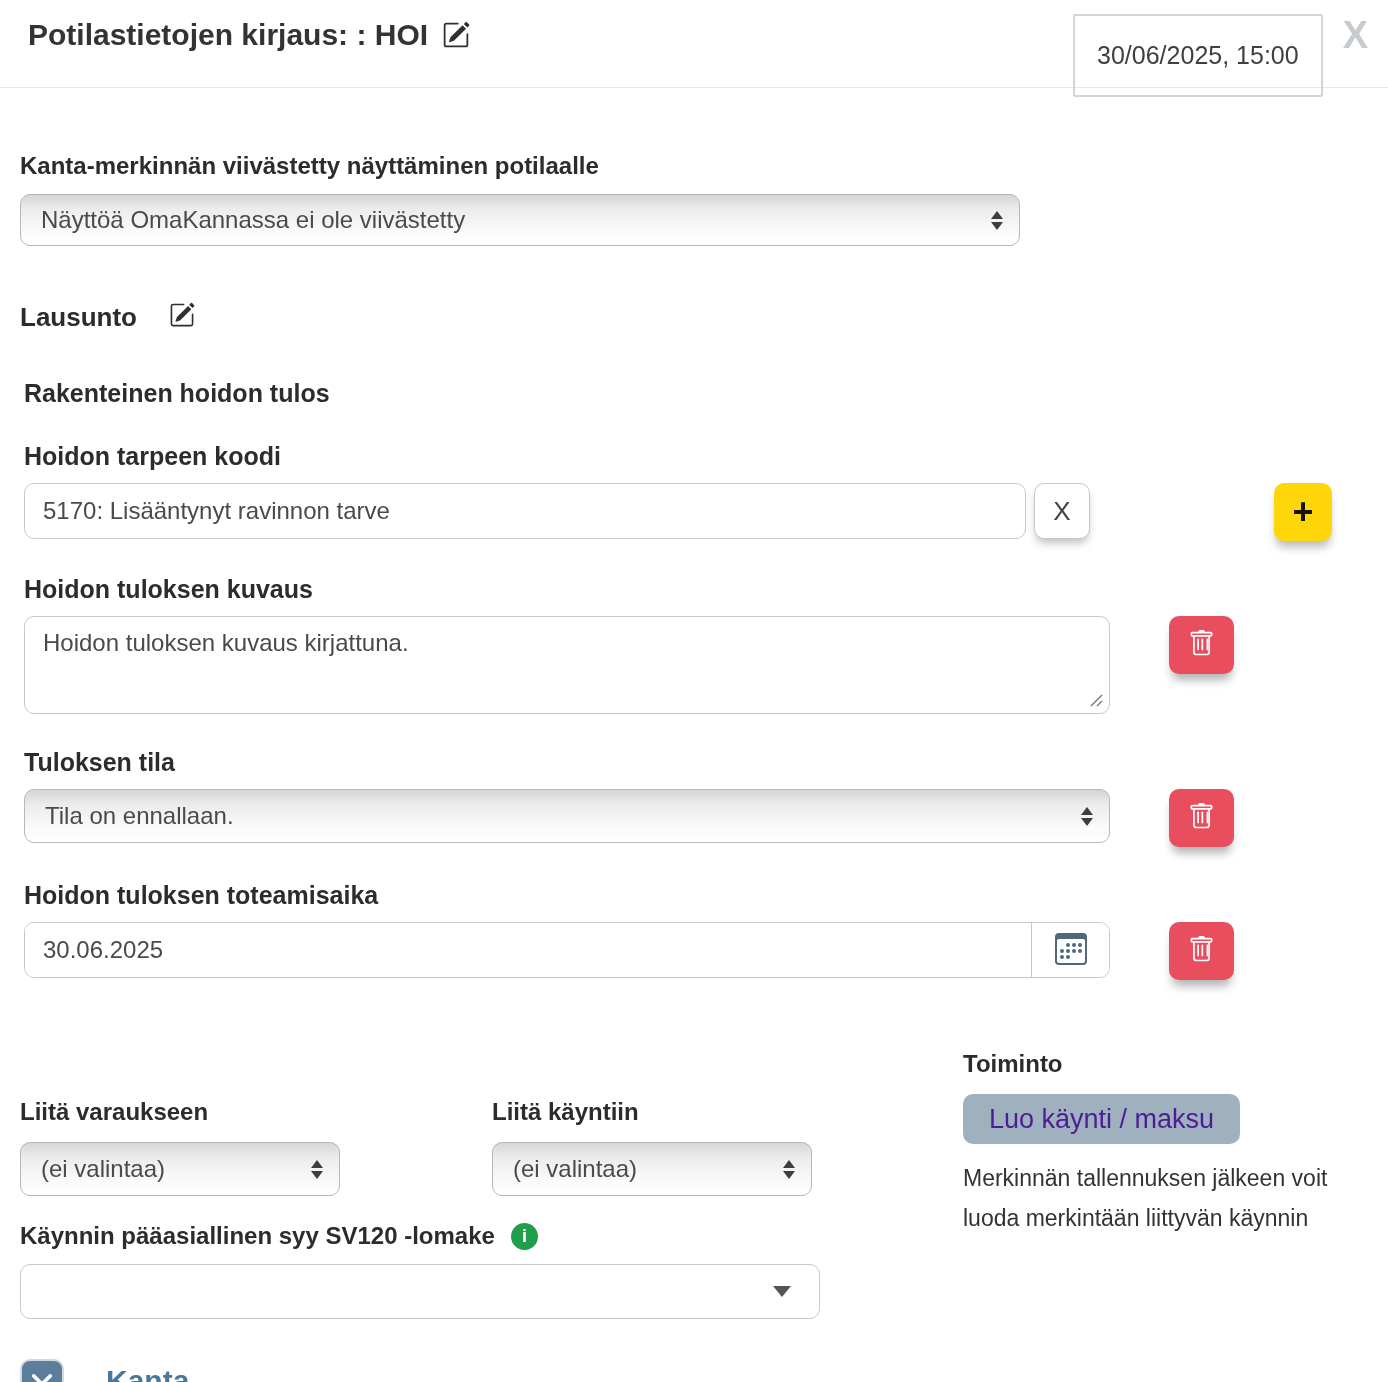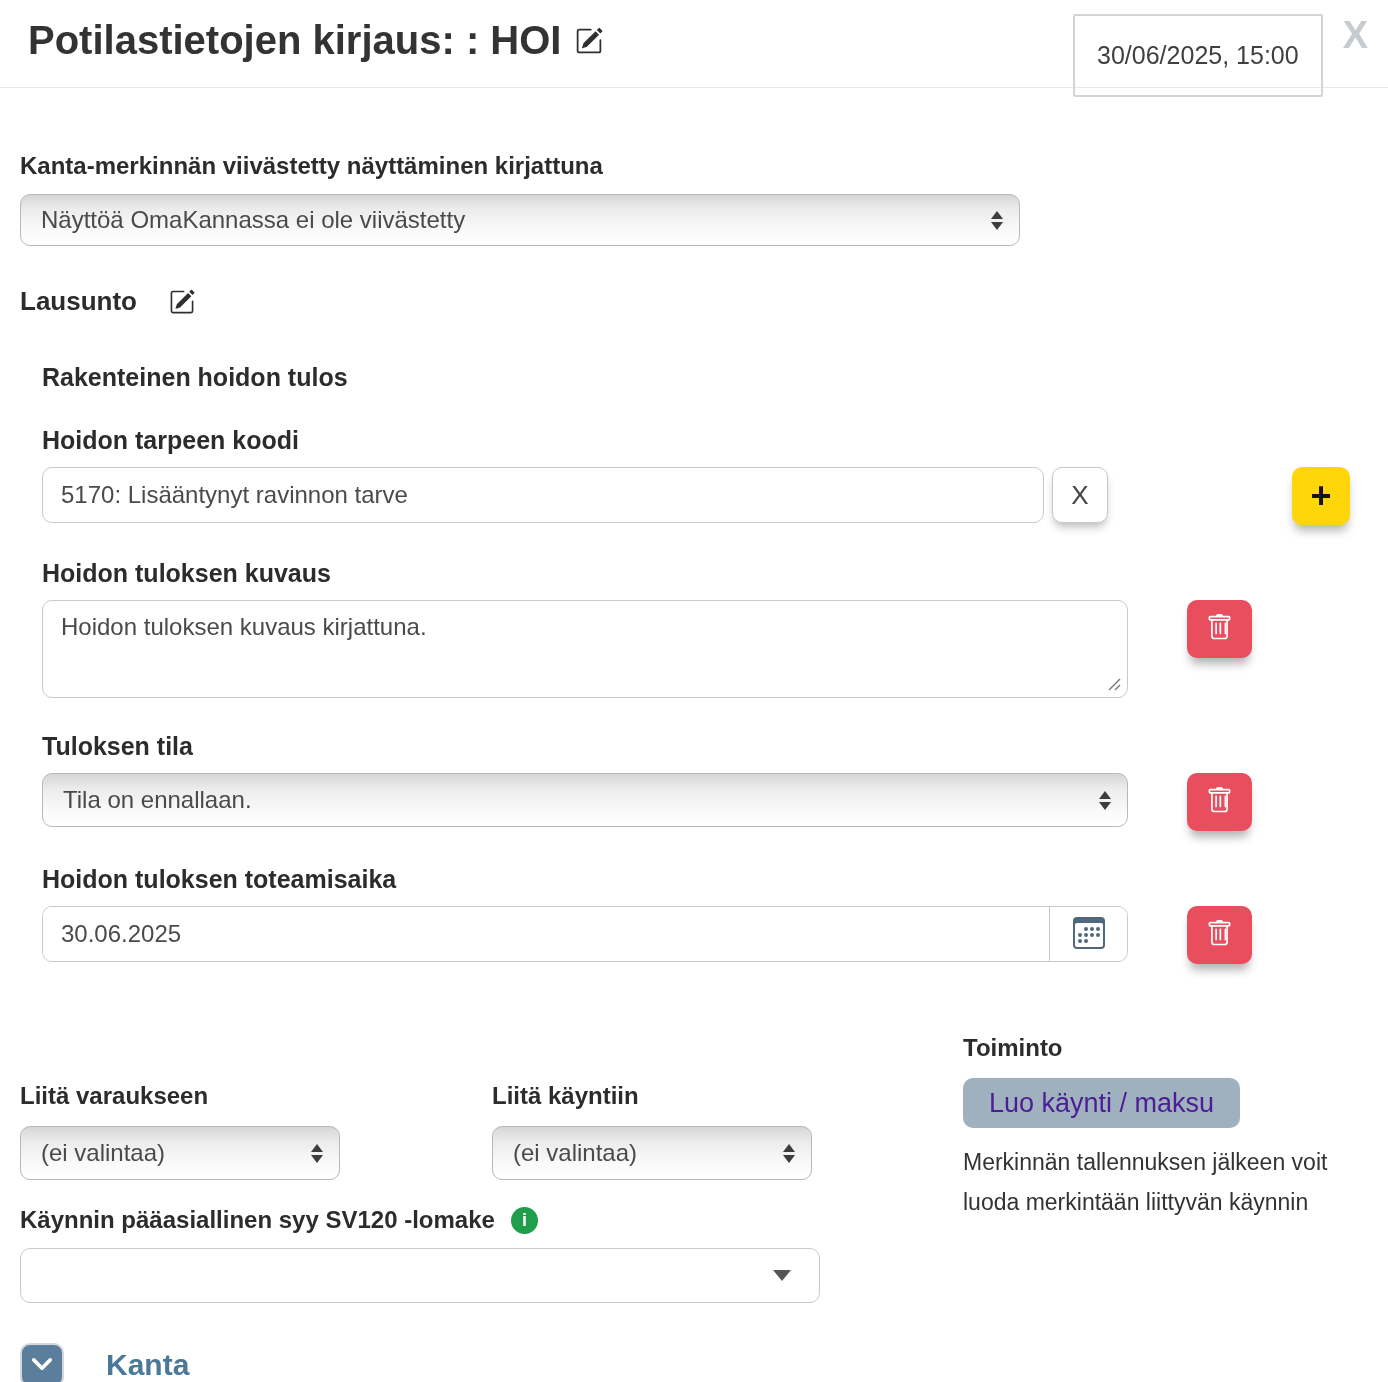--- a/index.html
+++ b/index.html
@@ -10,21 +10,21 @@
     overflow:hidden;
   }
 
   
   .header {
     display:flex; align-items:flex-start;
     height:88px; padding:12px 20px 0 28px;
     border-bottom:1px solid #e7e7e7;
   }
   .title-wrap { display:flex; align-items:center; gap:14px; margin-top:6px; }
-  .page-title { font-size:40px; font-weight:700; color:#333; margin:0; }
+  .page-title { font-size:30px; font-weight:700; color:#333; margin:0; }
   .edit-icon svg { width:28px; height:28px; fill:#2f2f2f; display:block; }
   .header-right { margin-left:auto; display:flex; align-items:flex-start; gap:20px; }
   .datetime-box {
     border:2px solid #d4d4d4; border-radius:2px;
     padding:25px 22px; font-size:25px; color:#3f3f3f; margin-top:2px;
   }
   .close-x { font-size:38px; font-weight:700; color:#c6cbd0; line-height:1; margin-top:4px; cursor:default; }
 
   
   .main { padding:0 20px; }
@@ -36,25 +36,25 @@
     height:52px; display:flex; align-items:center;
     padding:0 16px 0 20px; font-size:24px; color:#4a4a4a;
   }
   .updown { margin-left:auto; display:flex; flex-direction:column; gap:3px; }
   .tri-up   { width:0; height:0; border-left:6px solid transparent; border-right:6px solid transparent; border-bottom:8px solid #3d3d3d; }
   .tri-down { width:0; height:0; border-left:6px solid transparent; border-right:6px solid transparent; border-top:8px solid #3d3d3d; }
 
   .delay-section { margin-top:64px; }
   .delay-section .select { width:1000px; margin-top:14px; }
 
-  .lausunto-row { display:flex; align-items:center; gap:32px; margin-top:40px; }
+  .lausunto-row { display:flex; gap:32px; margin-top:56px; }
   .lausunto-label { font-size:26px; font-weight:700; color:#2c2c2c; }
   .lausunto-row .edit-icon svg { width:26px; height:26px; }
 
-  .structured { margin-left:22px; margin-top:46px; }
+  .structured { margin-left:4px; margin-top:46px; }
   .structured-heading { font-size:25px; font-weight:700; color:#2c2c2c; margin:0 0 28px 0; }
   .structured .field-label { font-size:25px; margin-top:34px; margin-bottom:12px; }
   .row { display:flex; align-items:flex-start; }
 
   .text-input {
     height:56px; border:1.5px solid #c9c9c9; border-radius:10px;
     font-size:24px; color:#4a4a4a; padding:0 18px; background:#fff;
     font-family:"Liberation Sans", sans-serif; outline:none;
   }
   .need-input { width:1002px; }
@@ -164,21 +164,21 @@
     </div>
     <div class="header-right">
       <div class="datetime-box">30/06/2025, 15:00</div>
       <div class="close-x">X</div>
     </div>
   </div>
 
   <div class="main">
 
     <div class="delay-section">
-      <label class="field-label">Kanta-merkinnän viivästetty näyttäminen kirjattuna</label>
+      <label class="field-label">Kanta-merkinnän viivästetty näyttäminen potilaalle</label>
       <div class="select">
         <span>Näyttöä OmaKannassa ei ole viivästetty</span>
         <span class="updown">
             <i class="tri-up"></i>
             <i class="tri-down"></i>
           </span>
       </div>
     </div>
 
     <div class="lausunto-row">

